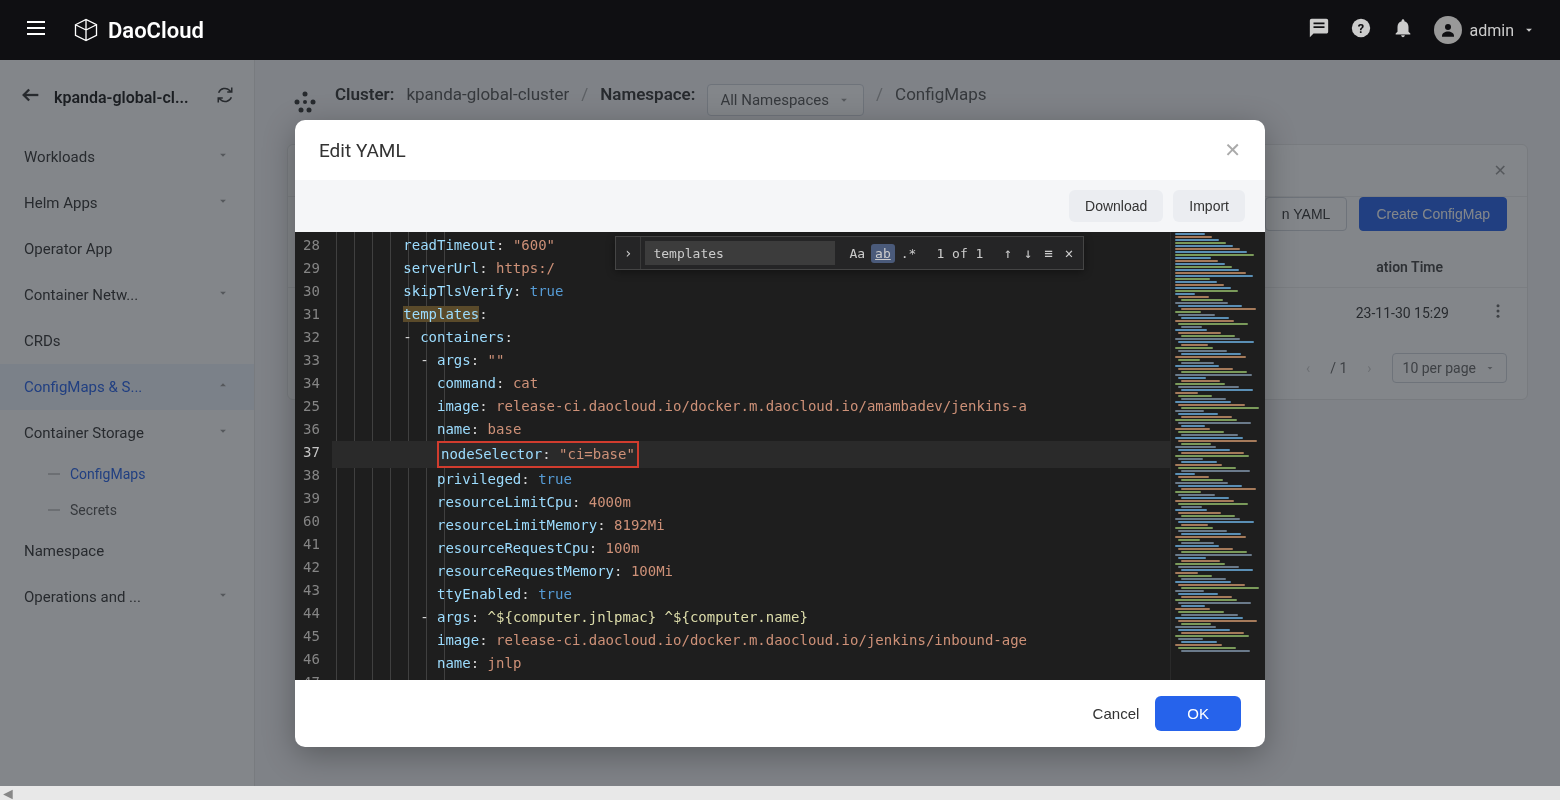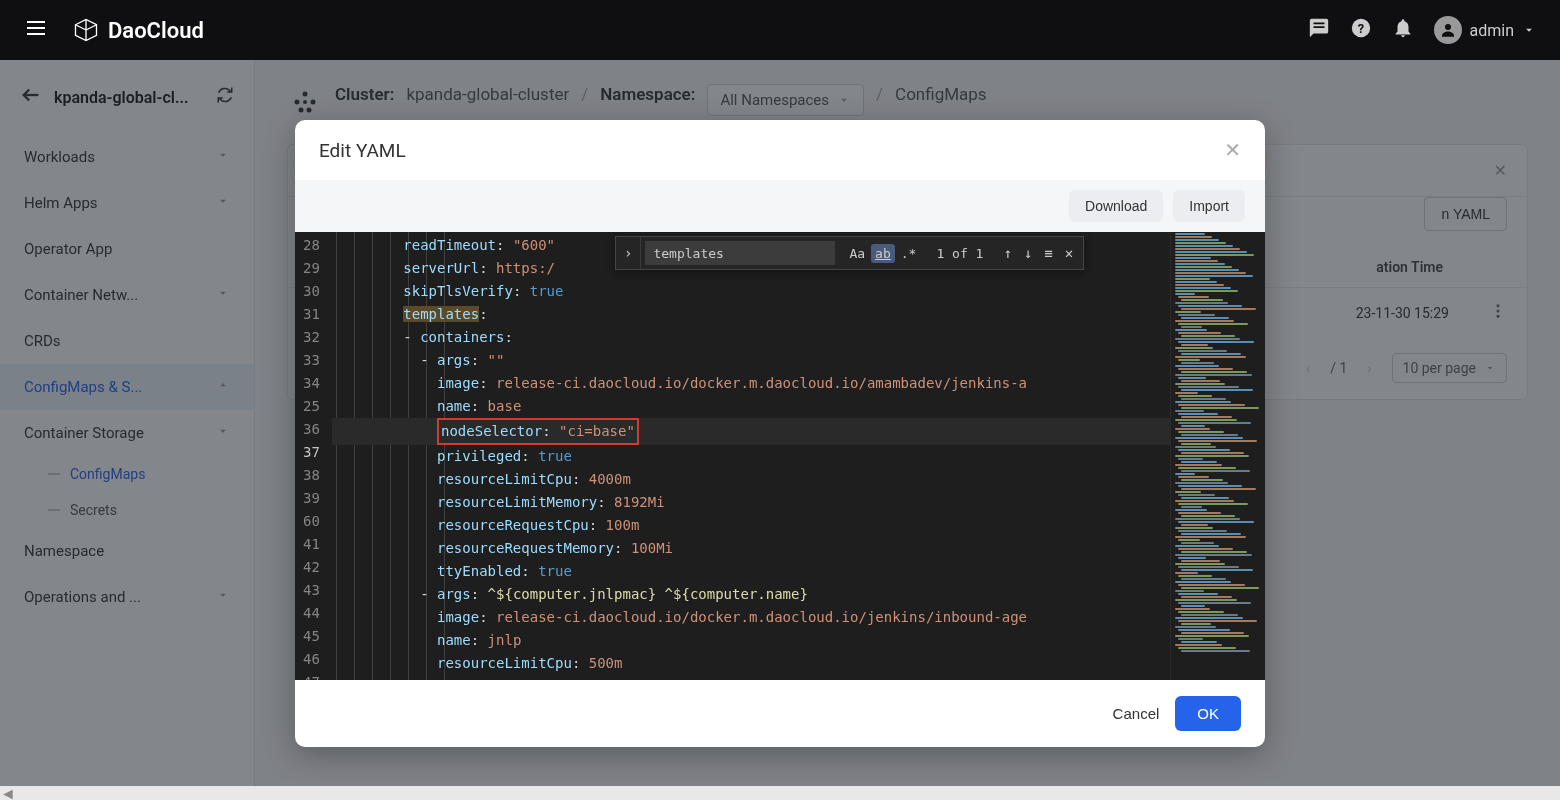--- a/index.html
+++ b/index.html
@@ -86,21 +86,21 @@
 .find-opts { display: flex; gap: 2px; padding: 0 6px; }
 .find-opt { color: #ccc; padding: 2px 4px; cursor: pointer; font-size: 13px; border-radius: 3px; }
 .find-opt.on { background: #4a5a7a; }
 .find-count { color: #ccc; font-size: 13px; padding: 0 10px; }
 .find-nav { display: flex; gap: 4px; padding: 0 6px; }
 .find-btn { color: #ccc; cursor: pointer; padding: 2px 4px; }
 
 
 .modal-foot { display: flex; justify-content: flex-end; gap: 16px; padding: 16px 24px; align-items: center; }
 .foot-cancel { color: #333; cursor: pointer; font-size: 15px; background: none; border: none; }
-.foot-ok { background: #2663eb; color: #fff; border: none; border-radius: 6px; padding: 9px 22px; font-size: 15px; cursor: pointer; }
+.foot-ok { background: #2663eb; color: #fff; border: none; border-radius: 6px; padding: 9px 32px; font-size: 15px; cursor: pointer; }
 
 
 .sb-track { position: absolute; bottom: 0; left: 0; right: 0; height: 14px; background: #e8e8e8; }
 .sb-left { position: absolute; left: 2px; top: 1px; bottom: 1px; width: 12px; display: flex; align-items: center; justify-content: center; color: #888; }
 </style>
 </head>
 <body>
 
 <div class="header">
   <div class="header-left">
@@ -234,20 +234,21 @@
       <span style="color:#555">ConfigMaps</span>
     </div>
 
     <div class="panel">
       <div class="panel-head">
         <span></span>
         <span class="panel-close">✕</span>
       </div>
       <div class="action-row">
         <button class="btn">n YAML</button>
+        <button class="btn btn-primary">Create ConfigMap</button>
       </div>
       <div class="table-head">
         <span class="col-time">ation Time</span>
         <span style="width:24px"></span>
       </div>
       <div class="table-row">
         <span class="col-time">23-11-30 15:29</span>
         <span class="kebab"><svg width="18" height="18" viewBox="0 0 24 24" fill="currentColor">
               <circle cx="12" cy="5" r="2"></circle>
               <circle cx="12" cy="12" r="2"></circle>
@@ -310,20 +311,21 @@
             <div class="guide" style="left:76px"></div>
             <div class="guide" style="left:94px"></div>
             <div class="guide" style="left:112px"></div>
           </div>
         <div class="code-line"><span class="k-punct">&nbsp;&nbsp;&nbsp;&nbsp;&nbsp;&nbsp;&nbsp;&nbsp;</span><span class="k-key">readTimeout</span><span class="k-punct">:&nbsp;</span><span class="k-str">"600"</span></div>
             <div class="code-line"><span class="k-punct">&nbsp;&nbsp;&nbsp;&nbsp;&nbsp;&nbsp;&nbsp;&nbsp;</span><span class="k-key">serverUrl</span><span class="k-punct">:&nbsp;</span><span class="k-str">https:/</span></div>
             <div class="code-line"><span class="k-punct">&nbsp;&nbsp;&nbsp;&nbsp;&nbsp;&nbsp;&nbsp;&nbsp;</span><span class="k-key">skipTlsVerify</span><span class="k-punct">:&nbsp;</span><span class="k-bool">true</span></div>
             <div class="code-line"><span class="k-punct">&nbsp;&nbsp;&nbsp;&nbsp;&nbsp;&nbsp;&nbsp;&nbsp;</span><span class="k-key hll">templates</span><span class="k-punct">:</span></div>
             <div class="code-line"><span class="k-punct">&nbsp;&nbsp;&nbsp;&nbsp;&nbsp;&nbsp;&nbsp;&nbsp;-&nbsp;</span><span class="k-key">containers</span><span class="k-punct">:</span></div>
             <div class="code-line"><span class="k-punct">&nbsp;&nbsp;&nbsp;&nbsp;&nbsp;&nbsp;&nbsp;&nbsp;&nbsp;&nbsp;-&nbsp;</span><span class="k-key">args</span><span class="k-punct">:&nbsp;</span><span class="k-str">""</span></div>
+            <div class="code-line"><span class="k-punct">&nbsp;&nbsp;&nbsp;&nbsp;&nbsp;&nbsp;&nbsp;&nbsp;&nbsp;&nbsp;&nbsp;&nbsp;</span><span class="k-key">command</span><span class="k-punct">:&nbsp;</span><span class="k-str">cat</span></div>
             <div class="code-line"><span class="k-punct">&nbsp;&nbsp;&nbsp;&nbsp;&nbsp;&nbsp;&nbsp;&nbsp;&nbsp;&nbsp;&nbsp;&nbsp;</span><span class="k-key">image</span><span class="k-punct">:&nbsp;</span><span class="k-str">release-ci.daocloud.io/docker.m.daocloud.io/amambadev/jenkins-a</span></div>
             <div class="code-line"><span class="k-punct">&nbsp;&nbsp;&nbsp;&nbsp;&nbsp;&nbsp;&nbsp;&nbsp;&nbsp;&nbsp;&nbsp;&nbsp;</span><span class="k-key">name</span><span class="k-punct">:&nbsp;</span><span class="k-str">base</span></div>
             <div class="code-line hl-line"><span class="k-punct">&nbsp;&nbsp;&nbsp;&nbsp;&nbsp;&nbsp;&nbsp;&nbsp;&nbsp;&nbsp;&nbsp;&nbsp;</span><span class="redbox"><span class="k-key">nodeSelector</span><span class="k-punct">:&nbsp;</span><span class="k-str">"ci=base"</span></span></div>
             <div class="code-line"><span class="k-punct">&nbsp;&nbsp;&nbsp;&nbsp;&nbsp;&nbsp;&nbsp;&nbsp;&nbsp;&nbsp;&nbsp;&nbsp;</span><span class="k-key">privileged</span><span class="k-punct">:&nbsp;</span><span class="k-bool">true</span></div>
             <div class="code-line"><span class="k-punct">&nbsp;&nbsp;&nbsp;&nbsp;&nbsp;&nbsp;&nbsp;&nbsp;&nbsp;&nbsp;&nbsp;&nbsp;</span><span class="k-key">resourceLimitCpu</span><span class="k-punct">:&nbsp;</span><span class="k-str">4000m</span></div>
             <div class="code-line"><span class="k-punct">&nbsp;&nbsp;&nbsp;&nbsp;&nbsp;&nbsp;&nbsp;&nbsp;&nbsp;&nbsp;&nbsp;&nbsp;</span><span class="k-key">resourceLimitMemory</span><span class="k-punct">:&nbsp;</span><span class="k-str">8192Mi</span></div>
             <div class="code-line"><span class="k-punct">&nbsp;&nbsp;&nbsp;&nbsp;&nbsp;&nbsp;&nbsp;&nbsp;&nbsp;&nbsp;&nbsp;&nbsp;</span><span class="k-key">resourceRequestCpu</span><span class="k-punct">:&nbsp;</span><span class="k-str">100m</span></div>
             <div class="code-line"><span class="k-punct">&nbsp;&nbsp;&nbsp;&nbsp;&nbsp;&nbsp;&nbsp;&nbsp;&nbsp;&nbsp;&nbsp;&nbsp;</span><span class="k-key">resourceRequestMemory</span><span class="k-punct">:&nbsp;</span><span class="k-str">100Mi</span></div>
             <div class="code-line"><span class="k-punct">&nbsp;&nbsp;&nbsp;&nbsp;&nbsp;&nbsp;&nbsp;&nbsp;&nbsp;&nbsp;&nbsp;&nbsp;</span><span class="k-key">ttyEnabled</span><span class="k-punct">:&nbsp;</span><span class="k-bool">true</span></div>
             <div class="code-line"><span class="k-punct">&nbsp;&nbsp;&nbsp;&nbsp;&nbsp;&nbsp;&nbsp;&nbsp;&nbsp;&nbsp;-&nbsp;</span><span class="k-key">args</span><span class="k-punct">:&nbsp;</span><span class="k-var">^${computer.jnlpmac}&nbsp;^${computer.name}</span></div>

